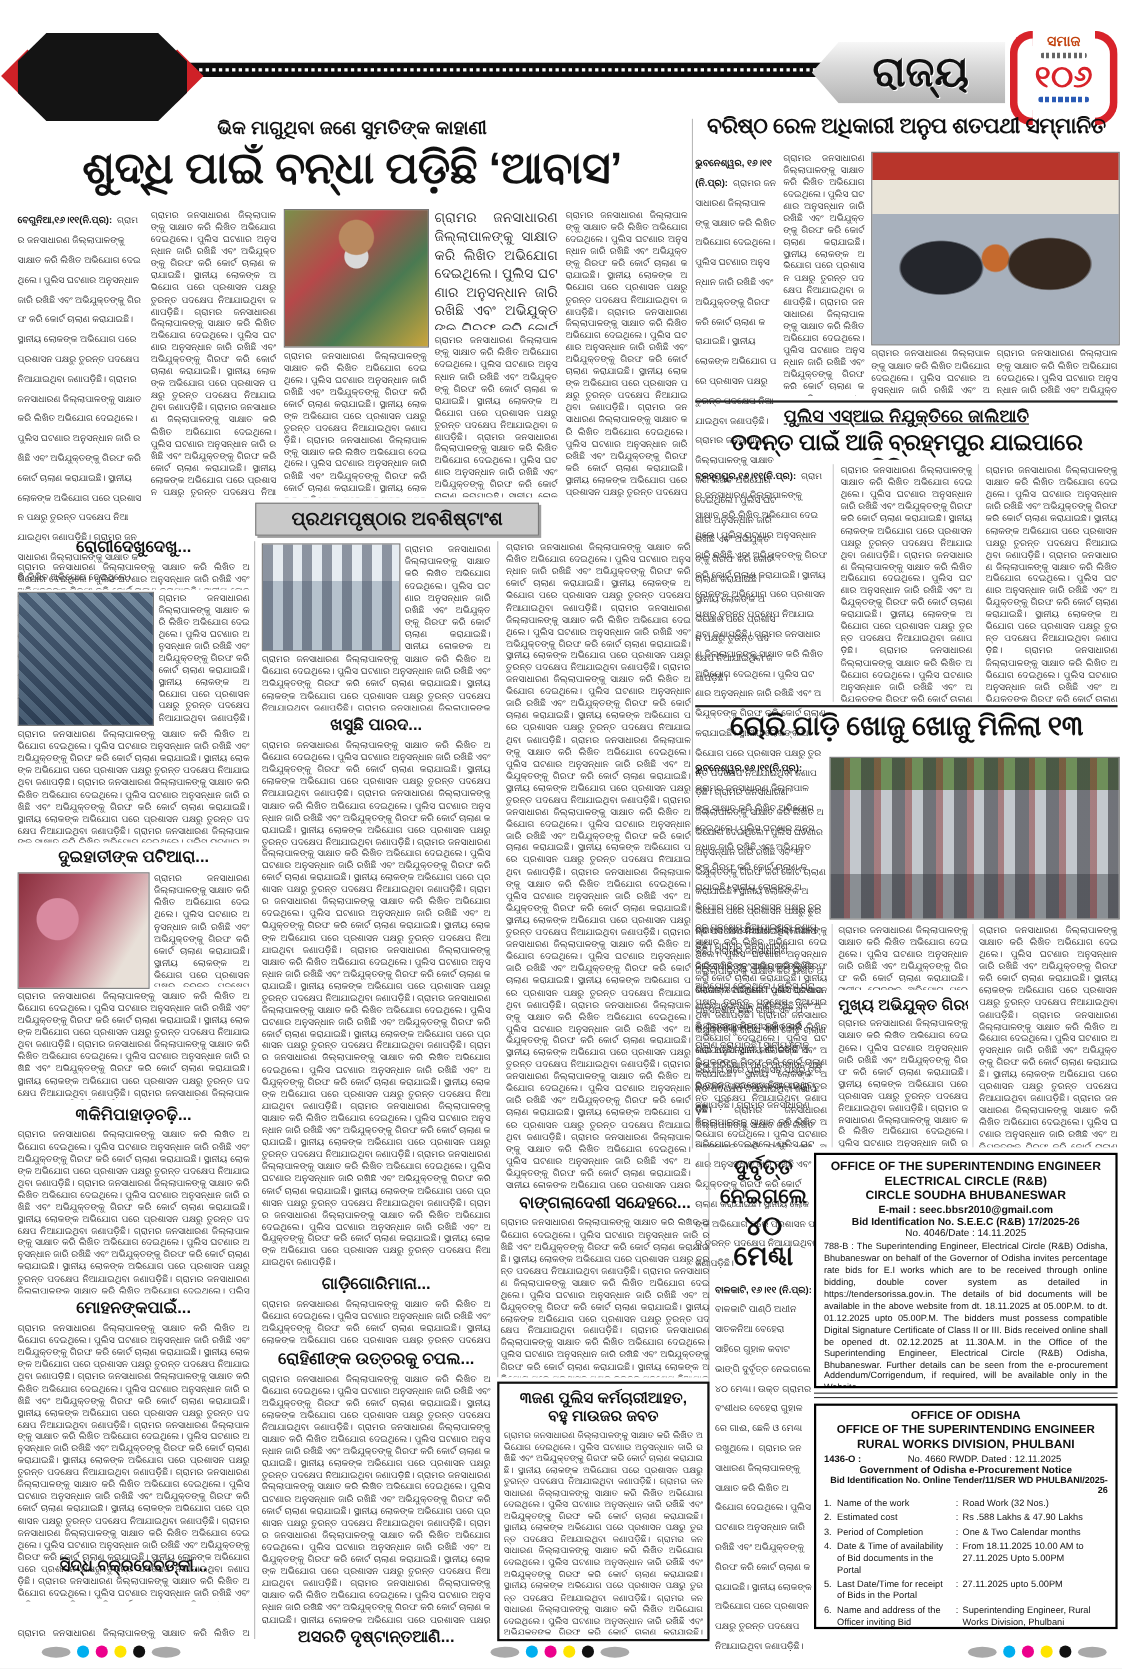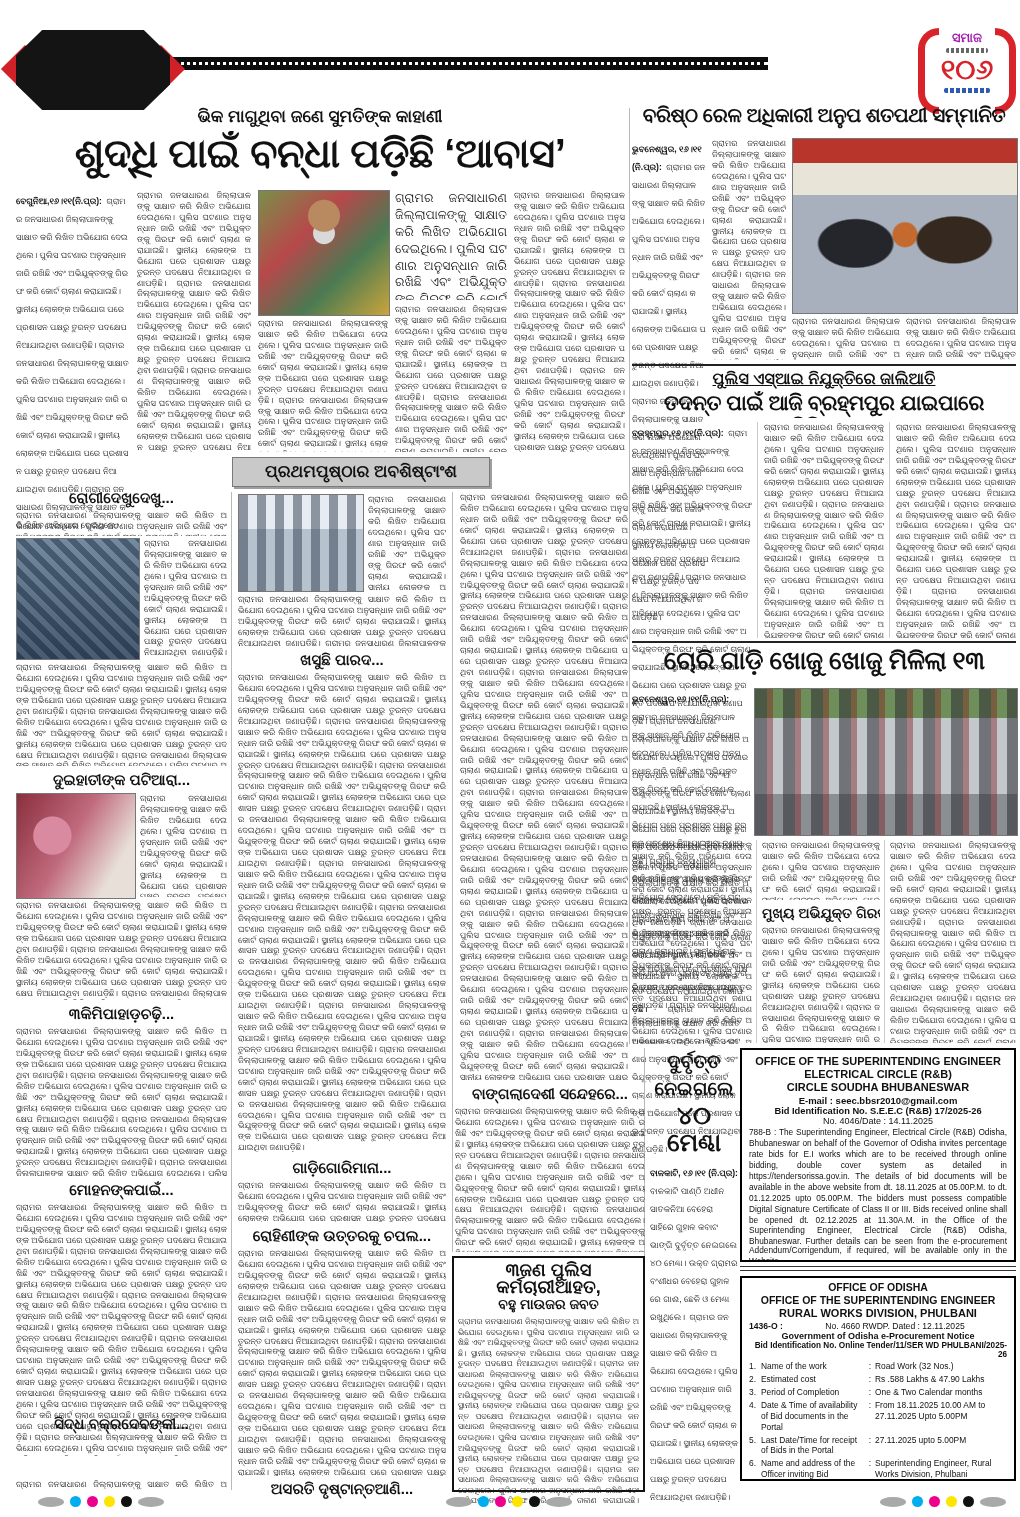--- a/index.html
+++ b/index.html
@@ -76,26 +76,29 @@
 <div class="page">
 
   <div class="abs band" style="left:150px;top:57px;width:618px;height:13px;">
       <div class="dots"></div>
     </div>
 
   <div class="abs badge-red" style="left:8px;top:52px;"></div>
   <div class="abs badge-red" style="left:144px;top:52px;"></div>
   <div class="abs badge-outer" style="left:16px;top:30px;width:154px;height:80px;"></div>
 
+  <div class="abs ribbon" style="left:738px;top:38px;width:176px;height:56px;">
+    <div class="ctr bold" style="font-size:38px;line-height:56px;padding-left:22px;text-shadow:1px 1px 0 #fff;">ରାଜ୍ୟ</div>
+  </div>
 
   <div class="abs" style="left:918px;top:26px;width:98px;height:86px;">
     <div class="abs bracket bkl" style="left:0;top:2px;"></div>
     <div class="abs bracket bkr" style="right:0;top:2px;"></div>
     <div class="abs" style="left:20px;top:4px;width:58px;">
-      <div class="ctr bold" style="font-size:13px;color:#a21caf;">ସମାଜ</div>
+      <div class="ctr bold" style="font-size:13px;color:#c2410c;">ସମାଜ</div>
       <div class="squig-dark" style="width:42px;margin:2px auto;"></div>
       <div class="ctr" style="font-size:28px;font-weight:800;color:#d8232a;line-height:30px;">୧୦୬</div>
       <div class="squig-blue" style="width:46px;margin:3px auto 0;"></div>
     </div>
   </div>
 
   <div class="abs ctr headline" style="left:15px;top:131px;width:610px;height:52px;font-size:40px;">ଶୁଦ୍ଧି ପାଇଁ ବନ୍ଧା ପଡ଼ିଛି ‘ଆବାସ’</div>
   <div class="abs ctr bold" style="left:15px;top:107px;width:610px;font-size:17px;">ଭିକ ମାଗୁଥିବା ଜଣେ ସୁମତିଙ୍କ କାହାଣୀ</div>
 
   <div class="abs" style="left:16px;top:190px;width:114px;height:262px;">
@@ -183,21 +186,21 @@
   <div class="abs greek" style="left:238px;top:1180px;width:208px;height:42px;">ଗ୍ରାମର ଜନସାଧାରଣ ଜିଲ୍ଲାପାଳଙ୍କୁ ସାକ୍ଷାତ କରି ଲିଖିତ ଅଭିଯୋଗ ଦେଇଥିଲେ। ପୁଲିସ ଘଟଣାର ଅନୁସନ୍ଧାନ ଜାରି ରଖିଛି ଏବଂ ଅଭିଯୁକ୍ତଙ୍କୁ ଗିରଫ କରି କୋର୍ଟ ଚାଲାଣ କରାଯାଇଛି। ସ୍ଥାନୀୟ ଲୋକଙ୍କ ଅଭିଯୋଗ ପରେ ପ୍ରଶାସନ ପକ୍ଷରୁ ତୁରନ୍ତ ପଦକ୍ଷେପ ନିଆଯାଇଥିବା ଜଣାପଡ଼ିଛି। </div>
   <div class="abs subhead" style="left:238px;top:1226px;width:208px;">ରୋହିଣୀଙ୍କ ଉତ୍ତରକୁ ଚପଲ...</div>
   <div class="abs greek" style="left:238px;top:1248px;width:208px;height:228px;">ଗ୍ରାମର ଜନସାଧାରଣ ଜିଲ୍ଲାପାଳଙ୍କୁ ସାକ୍ଷାତ କରି ଲିଖିତ ଅଭିଯୋଗ ଦେଇଥିଲେ। ପୁଲିସ ଘଟଣାର ଅନୁସନ୍ଧାନ ଜାରି ରଖିଛି ଏବଂ ଅଭିଯୁକ୍ତଙ୍କୁ ଗିରଫ କରି କୋର୍ଟ ଚାଲାଣ କରାଯାଇଛି। ସ୍ଥାନୀୟ ଲୋକଙ୍କ ଅଭିଯୋଗ ପରେ ପ୍ରଶାସନ ପକ୍ଷରୁ ତୁରନ୍ତ ପଦକ୍ଷେପ ନିଆଯାଇଥିବା ଜଣାପଡ଼ିଛି। ଗ୍ରାମର ଜନସାଧାରଣ ଜିଲ୍ଲାପାଳଙ୍କୁ ସାକ୍ଷାତ କରି ଲିଖିତ ଅଭିଯୋଗ ଦେଇଥିଲେ। ପୁଲିସ ଘଟଣାର ଅନୁସନ୍ଧାନ ଜାରି ରଖିଛି ଏବଂ ଅଭିଯୁକ୍ତଙ୍କୁ ଗିରଫ କରି କୋର୍ଟ ଚାଲାଣ କରାଯାଇଛି। ସ୍ଥାନୀୟ ଲୋକଙ୍କ ଅଭିଯୋଗ ପରେ ପ୍ରଶାସନ ପକ୍ଷରୁ ତୁରନ୍ତ ପଦକ୍ଷେପ ନିଆଯାଇଥିବା ଜଣାପଡ଼ିଛି। ଗ୍ରାମର ଜନସାଧାରଣ ଜିଲ୍ଲାପାଳଙ୍କୁ ସାକ୍ଷାତ କରି ଲିଖିତ ଅଭିଯୋଗ ଦେଇଥିଲେ। ପୁଲିସ ଘଟଣାର ଅନୁସନ୍ଧାନ ଜାରି ରଖିଛି ଏବଂ ଅଭିଯୁକ୍ତଙ୍କୁ ଗିରଫ କରି କୋର୍ଟ ଚାଲାଣ କରାଯାଇଛି। ସ୍ଥାନୀୟ ଲୋକଙ୍କ ଅଭିଯୋଗ ପରେ ପ୍ରଶାସନ ପକ୍ଷରୁ ତୁରନ୍ତ ପଦକ୍ଷେପ ନିଆଯାଇଥିବା ଜଣାପଡ଼ିଛି। ଗ୍ରାମର ଜନସାଧାରଣ ଜିଲ୍ଲାପାଳଙ୍କୁ ସାକ୍ଷାତ କରି ଲିଖିତ ଅଭିଯୋଗ ଦେଇଥିଲେ। ପୁଲିସ ଘଟଣାର ଅନୁସନ୍ଧାନ ଜାରି ରଖିଛି ଏବଂ ଅଭିଯୁକ୍ତଙ୍କୁ ଗିରଫ କରି କୋର୍ଟ ଚାଲାଣ କରାଯାଇଛି। ସ୍ଥାନୀୟ ଲୋକଙ୍କ ଅଭିଯୋଗ ପରେ ପ୍ରଶାସନ ପକ୍ଷରୁ ତୁରନ୍ତ ପଦକ୍ଷେପ ନିଆଯାଇଥିବା ଜଣାପଡ଼ିଛି। ଗ୍ରାମର ଜନସାଧାରଣ ଜିଲ୍ଲାପାଳଙ୍କୁ ସାକ୍ଷାତ କରି ଲିଖିତ ଅଭିଯୋଗ ଦେଇଥିଲେ। ପୁଲିସ ଘଟଣାର ଅନୁସନ୍ଧାନ ଜାରି ରଖିଛି ଏବଂ ଅଭିଯୁକ୍ତଙ୍କୁ ଗିରଫ କରି କୋର୍ଟ ଚାଲାଣ କରାଯାଇଛି। ସ୍ଥାନୀୟ ଲୋକଙ୍କ ଅଭିଯୋଗ ପରେ ପ୍ରଶାସନ ପକ୍ଷରୁ ତୁରନ୍ତ ପଦକ୍ଷେପ ନିଆଯାଇଥିବା ଜଣାପଡ଼ିଛି। </div>
   <div class="abs subhead" style="left:238px;top:1479px;width:208px;">ଅସରତି ଦୃଷ୍ଟାନ୍ତଆଣି...</div>
 
   <div class="abs greek" style="left:460px;top:492px;width:168px;height:588px;">ଗ୍ରାମର ଜନସାଧାରଣ ଜିଲ୍ଲାପାଳଙ୍କୁ ସାକ୍ଷାତ କରି ଲିଖିତ ଅଭିଯୋଗ ଦେଇଥିଲେ। ପୁଲିସ ଘଟଣାର ଅନୁସନ୍ଧାନ ଜାରି ରଖିଛି ଏବଂ ଅଭିଯୁକ୍ତଙ୍କୁ ଗିରଫ କରି କୋର୍ଟ ଚାଲାଣ କରାଯାଇଛି। ସ୍ଥାନୀୟ ଲୋକଙ୍କ ଅଭିଯୋଗ ପରେ ପ୍ରଶାସନ ପକ୍ଷରୁ ତୁରନ୍ତ ପଦକ୍ଷେପ ନିଆଯାଇଥିବା ଜଣାପଡ଼ିଛି। ଗ୍ରାମର ଜନସାଧାରଣ ଜିଲ୍ଲାପାଳଙ୍କୁ ସାକ୍ଷାତ କରି ଲିଖିତ ଅଭିଯୋଗ ଦେଇଥିଲେ। ପୁଲିସ ଘଟଣାର ଅନୁସନ୍ଧାନ ଜାରି ରଖିଛି ଏବଂ ଅଭିଯୁକ୍ତଙ୍କୁ ଗିରଫ କରି କୋର୍ଟ ଚାଲାଣ କରାଯାଇଛି। ସ୍ଥାନୀୟ ଲୋକଙ୍କ ଅଭିଯୋଗ ପରେ ପ୍ରଶାସନ ପକ୍ଷରୁ ତୁରନ୍ତ ପଦକ୍ଷେପ ନିଆଯାଇଥିବା ଜଣାପଡ଼ିଛି। ଗ୍ରାମର ଜନସାଧାରଣ ଜିଲ୍ଲାପାଳଙ୍କୁ ସାକ୍ଷାତ କରି ଲିଖିତ ଅଭିଯୋଗ ଦେଇଥିଲେ। ପୁଲିସ ଘଟଣାର ଅନୁସନ୍ଧାନ ଜାରି ରଖିଛି ଏବଂ ଅଭିଯୁକ୍ତଙ୍କୁ ଗିରଫ କରି କୋର୍ଟ ଚାଲାଣ କରାଯାଇଛି। ସ୍ଥାନୀୟ ଲୋକଙ୍କ ଅଭିଯୋଗ ପରେ ପ୍ରଶାସନ ପକ୍ଷରୁ ତୁରନ୍ତ ପଦକ୍ଷେପ ନିଆଯାଇଥିବା ଜଣାପଡ଼ିଛି। ଗ୍ରାମର ଜନସାଧାରଣ ଜିଲ୍ଲାପାଳଙ୍କୁ ସାକ୍ଷାତ କରି ଲିଖିତ ଅଭିଯୋଗ ଦେଇଥିଲେ। ପୁଲିସ ଘଟଣାର ଅନୁସନ୍ଧାନ ଜାରି ରଖିଛି ଏବଂ ଅଭିଯୁକ୍ତଙ୍କୁ ଗିରଫ କରି କୋର୍ଟ ଚାଲାଣ କରାଯାଇଛି। ସ୍ଥାନୀୟ ଲୋକଙ୍କ ଅଭିଯୋଗ ପରେ ପ୍ରଶାସନ ପକ୍ଷରୁ ତୁରନ୍ତ ପଦକ୍ଷେପ ନିଆଯାଇଥିବା ଜଣାପଡ଼ିଛି। ଗ୍ରାମର ଜନସାଧାରଣ ଜିଲ୍ଲାପାଳଙ୍କୁ ସାକ୍ଷାତ କରି ଲିଖିତ ଅଭିଯୋଗ ଦେଇଥିଲେ। ପୁଲିସ ଘଟଣାର ଅନୁସନ୍ଧାନ ଜାରି ରଖିଛି ଏବଂ ଅଭିଯୁକ୍ତଙ୍କୁ ଗିରଫ କରି କୋର୍ଟ ଚାଲାଣ କରାଯାଇଛି। ସ୍ଥାନୀୟ ଲୋକଙ୍କ ଅଭିଯୋଗ ପରେ ପ୍ରଶାସନ ପକ୍ଷରୁ ତୁରନ୍ତ ପଦକ୍ଷେପ ନିଆଯାଇଥିବା ଜଣାପଡ଼ିଛି। ଗ୍ରାମର ଜନସାଧାରଣ ଜିଲ୍ଲାପାଳଙ୍କୁ ସାକ୍ଷାତ କରି ଲିଖିତ ଅଭିଯୋଗ ଦେଇଥିଲେ। ପୁଲିସ ଘଟଣାର ଅନୁସନ୍ଧାନ ଜାରି ରଖିଛି ଏବଂ ଅଭିଯୁକ୍ତଙ୍କୁ ଗିରଫ କରି କୋର୍ଟ ଚାଲାଣ କରାଯାଇଛି। ସ୍ଥାନୀୟ ଲୋକଙ୍କ ଅଭିଯୋଗ ପରେ ପ୍ରଶାସନ ପକ୍ଷରୁ ତୁରନ୍ତ ପଦକ୍ଷେପ ନିଆଯାଇଥିବା ଜଣାପଡ଼ିଛି। ଗ୍ରାମର ଜନସାଧାରଣ ଜିଲ୍ଲାପାଳଙ୍କୁ ସାକ୍ଷାତ କରି ଲିଖିତ ଅଭିଯୋଗ ଦେଇଥିଲେ। ପୁଲିସ ଘଟଣାର ଅନୁସନ୍ଧାନ ଜାରି ରଖିଛି ଏବଂ ଅଭିଯୁକ୍ତଙ୍କୁ ଗିରଫ କରି କୋର୍ଟ ଚାଲାଣ କରାଯାଇଛି। ସ୍ଥାନୀୟ ଲୋକଙ୍କ ଅଭିଯୋଗ ପରେ ପ୍ରଶାସନ ପକ୍ଷରୁ ତୁରନ୍ତ ପଦକ୍ଷେପ ନିଆଯାଇଥିବା ଜଣାପଡ଼ିଛି। ଗ୍ରାମର ଜନସାଧାରଣ ଜିଲ୍ଲାପାଳଙ୍କୁ ସାକ୍ଷାତ କରି ଲିଖିତ ଅଭିଯୋଗ ଦେଇଥିଲେ। ପୁଲିସ ଘଟଣାର ଅନୁସନ୍ଧାନ ଜାରି ରଖିଛି ଏବଂ ଅଭିଯୁକ୍ତଙ୍କୁ ଗିରଫ କରି କୋର୍ଟ ଚାଲାଣ କରାଯାଇଛି। ସ୍ଥାନୀୟ ଲୋକଙ୍କ ଅଭିଯୋଗ ପରେ ପ୍ରଶାସନ ପକ୍ଷରୁ ତୁରନ୍ତ ପଦକ୍ଷେପ ନିଆଯାଇଥିବା ଜଣାପଡ଼ିଛି। ଗ୍ରାମର ଜନସାଧାରଣ ଜିଲ୍ଲାପାଳଙ୍କୁ ସାକ୍ଷାତ କରି ଲିଖିତ ଅଭିଯୋଗ ଦେଇଥିଲେ। ପୁଲିସ ଘଟଣାର ଅନୁସନ୍ଧାନ ଜାରି ରଖିଛି ଏବଂ ଅଭିଯୁକ୍ତଙ୍କୁ ଗିରଫ କରି କୋର୍ଟ ଚାଲାଣ କରାଯାଇଛି। ସ୍ଥାନୀୟ ଲୋକଙ୍କ ଅଭିଯୋଗ ପରେ ପ୍ରଶାସନ ପକ୍ଷରୁ ତୁରନ୍ତ ପଦକ୍ଷେପ ନିଆଯାଇଥିବା ଜଣାପଡ଼ିଛି। ଗ୍ରାମର ଜନସାଧାରଣ ଜିଲ୍ଲାପାଳଙ୍କୁ ସାକ୍ଷାତ କରି ଲିଖିତ ଅଭିଯୋଗ ଦେଇଥିଲେ। ପୁଲିସ ଘଟଣାର ଅନୁସନ୍ଧାନ ଜାରି ରଖିଛି ଏବଂ ଅଭିଯୁକ୍ତଙ୍କୁ ଗିରଫ କରି କୋର୍ଟ ଚାଲାଣ କରାଯାଇଛି। ସ୍ଥାନୀୟ ଲୋକଙ୍କ ଅଭିଯୋଗ ପରେ ପ୍ରଶାସନ ପକ୍ଷରୁ ତୁରନ୍ତ ପଦକ୍ଷେପ ନିଆଯାଇଥିବା ଜଣାପଡ଼ିଛି। ଗ୍ରାମର ଜନସାଧାରଣ ଜିଲ୍ଲାପାଳଙ୍କୁ ସାକ୍ଷାତ କରି ଲିଖିତ ଅଭିଯୋଗ ଦେଇଥିଲେ। ପୁଲିସ ଘଟଣାର ଅନୁସନ୍ଧାନ ଜାରି ରଖିଛି ଏବଂ ଅଭିଯୁକ୍ତଙ୍କୁ ଗିରଫ କରି କୋର୍ଟ ଚାଲାଣ କରାଯାଇଛି। ସ୍ଥାନୀୟ ଲୋକଙ୍କ ଅଭିଯୋଗ ପରେ ପ୍ରଶାସନ ପକ୍ଷରୁ ତୁରନ୍ତ ପଦକ୍ଷେପ ନିଆଯାଇଥିବା ଜଣାପଡ଼ିଛି। ଗ୍ରାମର ଜନସାଧାରଣ ଜିଲ୍ଲାପାଳଙ୍କୁ ସାକ୍ଷାତ କରି ଲିଖିତ ଅଭିଯୋଗ ଦେଇଥିଲେ। ପୁଲିସ ଘଟଣାର ଅନୁସନ୍ଧାନ ଜାରି ରଖିଛି ଏବଂ ଅଭିଯୁକ୍ତଙ୍କୁ ଗିରଫ କରି କୋର୍ଟ ଚାଲାଣ କରାଯାଇଛି। ସ୍ଥାନୀୟ ଲୋକଙ୍କ ଅଭିଯୋଗ ପରେ ପ୍ରଶାସନ ପକ୍ଷରୁ ତୁରନ୍ତ ପଦକ୍ଷେପ ନିଆଯାଇଥିବା ଜଣାପଡ଼ିଛି। </div>
   <div class="abs subhead" style="left:455px;top:1084px;width:190px;">ବାଙ୍ଗଲାଦେଶୀ ସନ୍ଦେହରେ...</div>
   <div class="abs greek" style="left:455px;top:1106px;width:190px;height:146px;">ଗ୍ରାମର ଜନସାଧାରଣ ଜିଲ୍ଲାପାଳଙ୍କୁ ସାକ୍ଷାତ କରି ଲିଖିତ ଅଭିଯୋଗ ଦେଇଥିଲେ। ପୁଲିସ ଘଟଣାର ଅନୁସନ୍ଧାନ ଜାରି ରଖିଛି ଏବଂ ଅଭିଯୁକ୍ତଙ୍କୁ ଗିରଫ କରି କୋର୍ଟ ଚାଲାଣ କରାଯାଇଛି। ସ୍ଥାନୀୟ ଲୋକଙ୍କ ଅଭିଯୋଗ ପରେ ପ୍ରଶାସନ ପକ୍ଷରୁ ତୁରନ୍ତ ପଦକ୍ଷେପ ନିଆଯାଇଥିବା ଜଣାପଡ଼ିଛି। ଗ୍ରାମର ଜନସାଧାରଣ ଜିଲ୍ଲାପାଳଙ୍କୁ ସାକ୍ଷାତ କରି ଲିଖିତ ଅଭିଯୋଗ ଦେଇଥିଲେ। ପୁଲିସ ଘଟଣାର ଅନୁସନ୍ଧାନ ଜାରି ରଖିଛି ଏବଂ ଅଭିଯୁକ୍ତଙ୍କୁ ଗିରଫ କରି କୋର୍ଟ ଚାଲାଣ କରାଯାଇଛି। ସ୍ଥାନୀୟ ଲୋକଙ୍କ ଅଭିଯୋଗ ପରେ ପ୍ରଶାସନ ପକ୍ଷରୁ ତୁରନ୍ତ ପଦକ୍ଷେପ ନିଆଯାଇଥିବା ଜଣାପଡ଼ିଛି। ଗ୍ରାମର ଜନସାଧାରଣ ଜିଲ୍ଲାପାଳଙ୍କୁ ସାକ୍ଷାତ କରି ଲିଖିତ ଅଭିଯୋଗ ଦେଇଥିଲେ। ପୁଲିସ ଘଟଣାର ଅନୁସନ୍ଧାନ ଜାରି ରଖିଛି ଏବଂ ଅଭିଯୁକ୍ତଙ୍କୁ ଗିରଫ କରି କୋର୍ଟ ଚାଲାଣ କରାଯାଇଛି। ସ୍ଥାନୀୟ ଲୋକଙ୍କ ଅଭିଯୋଗ ପରେ ପ୍ରଶାସନ ପକ୍ଷରୁ ତୁରନ୍ତ ପଦକ୍ଷେପ ନିଆଯାଇଥିବା ଜଣାପଡ଼ିଛି। </div>
 
   <div class="abs" style="left:452px;top:1256px;width:193px;height:236px;border:2px solid #111;box-sizing:border-box;padding:4px;">
-    <div class="ctr bold" style="font-size:18px;line-height:17px;">୩ଜଣ ପୁଲିସ କର୍ମଚାରୀଆହତ,</div>
+    <div class="ctr bold" style="font-size:14px;line-height:17px;">୩ଜଣ ପୁଲିସ କର୍ମଚାରୀଆହତ,</div>
     <div class="ctr bold" style="font-size:14px;line-height:17px;">ବହୁ ମାଉଜର ଜବତ</div>
     <div class="greek" style="height:186px;margin-top:4px;font-size:8px;">ଗ୍ରାମର ଜନସାଧାରଣ ଜିଲ୍ଲାପାଳଙ୍କୁ ସାକ୍ଷାତ କରି ଲିଖିତ ଅଭିଯୋଗ ଦେଇଥିଲେ। ପୁଲିସ ଘଟଣାର ଅନୁସନ୍ଧାନ ଜାରି ରଖିଛି ଏବଂ ଅଭିଯୁକ୍ତଙ୍କୁ ଗିରଫ କରି କୋର୍ଟ ଚାଲାଣ କରାଯାଇଛି। ସ୍ଥାନୀୟ ଲୋକଙ୍କ ଅଭିଯୋଗ ପରେ ପ୍ରଶାସନ ପକ୍ଷରୁ ତୁରନ୍ତ ପଦକ୍ଷେପ ନିଆଯାଇଥିବା ଜଣାପଡ଼ିଛି। ଗ୍ରାମର ଜନସାଧାରଣ ଜିଲ୍ଲାପାଳଙ୍କୁ ସାକ୍ଷାତ କରି ଲିଖିତ ଅଭିଯୋଗ ଦେଇଥିଲେ। ପୁଲିସ ଘଟଣାର ଅନୁସନ୍ଧାନ ଜାରି ରଖିଛି ଏବଂ ଅଭିଯୁକ୍ତଙ୍କୁ ଗିରଫ କରି କୋର୍ଟ ଚାଲାଣ କରାଯାଇଛି। ସ୍ଥାନୀୟ ଲୋକଙ୍କ ଅଭିଯୋଗ ପରେ ପ୍ରଶାସନ ପକ୍ଷରୁ ତୁରନ୍ତ ପଦକ୍ଷେପ ନିଆଯାଇଥିବା ଜଣାପଡ଼ିଛି। ଗ୍ରାମର ଜନସାଧାରଣ ଜିଲ୍ଲାପାଳଙ୍କୁ ସାକ୍ଷାତ କରି ଲିଖିତ ଅଭିଯୋଗ ଦେଇଥିଲେ। ପୁଲିସ ଘଟଣାର ଅନୁସନ୍ଧାନ ଜାରି ରଖିଛି ଏବଂ ଅଭିଯୁକ୍ତଙ୍କୁ ଗିରଫ କରି କୋର୍ଟ ଚାଲାଣ କରାଯାଇଛି। ସ୍ଥାନୀୟ ଲୋକଙ୍କ ଅଭିଯୋଗ ପରେ ପ୍ରଶାସନ ପକ୍ଷରୁ ତୁରନ୍ତ ପଦକ୍ଷେପ ନିଆଯାଇଥିବା ଜଣାପଡ଼ିଛି। ଗ୍ରାମର ଜନସାଧାରଣ ଜିଲ୍ଲାପାଳଙ୍କୁ ସାକ୍ଷାତ କରି ଲିଖିତ ଅଭିଯୋଗ ଦେଇଥିଲେ। ପୁଲିସ ଘଟଣାର ଅନୁସନ୍ଧାନ ଜାରି ରଖିଛି ଏବଂ ଅଭିଯୁକ୍ତଙ୍କୁ ଗିରଫ କରି କୋର୍ଟ ଚାଲାଣ କରାଯାଇଛି। ସ୍ଥାନୀୟ ଲୋକଙ୍କ ଅଭିଯୋଗ ପରେ ପ୍ରଶାସନ ପକ୍ଷରୁ ତୁରନ୍ତ ପଦକ୍ଷେପ ନିଆଯାଇଥିବା ଜଣାପଡ଼ିଛି। </div>
   </div>
 
   <div class="abs" style="left:650px;top:1048px;width:88px;">
     <div class="ctr bold" style="font-size:19px;line-height:27px;">ଦୁର୍ବୃତ୍ତ</div>
     <div class="ctr bold" style="font-size:19px;line-height:27px;">ନେଇଗଲେ</div>
     <div class="ctr bold" style="font-size:25px;line-height:27px;">୪୦ ମେଣ୍ଢା</div>
     <div style="margin-top:6px;height:344px;overflow:hidden;">
       <b class="dl">ବାଳକାଟି, ୧୬।୧୧ (ନି.ପ୍ର):</b>

